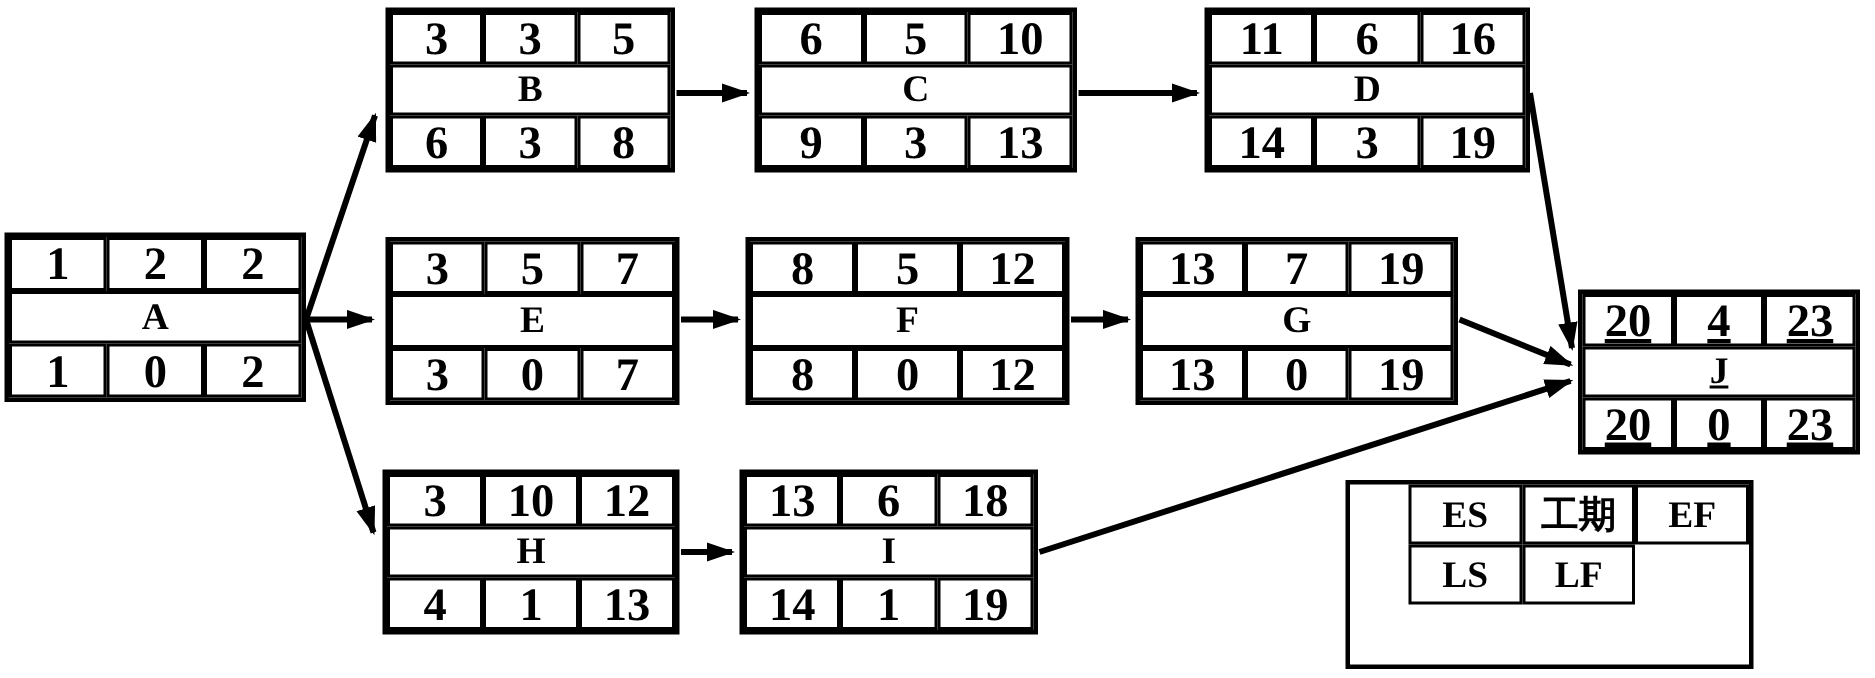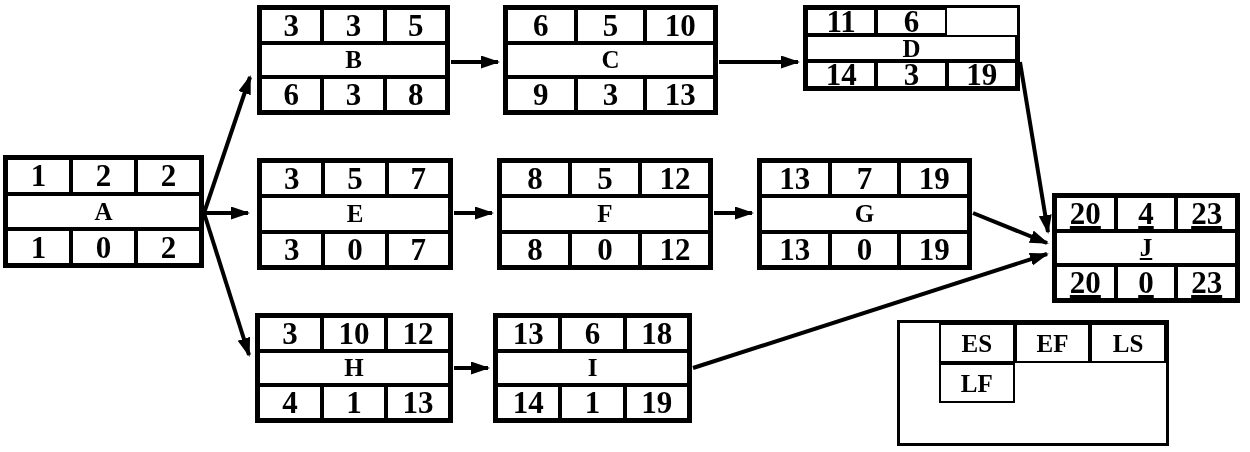--- a/index.html
+++ b/index.html
@@ -32,21 +32,21 @@
   }
   .code-cell { grid-column: 1 / -1; }
   .num  { font-size: 31px; }
   .code { font-size: 25px; }
   .legend-text { font-size: 25px; }
 
   
   .n-a { left: 3px;    top: 155px; width: 201px; height: 113px; }
   .n-b { left: 257px;  top: 5px;   width: 193px; height: 110px; }
   .n-c { left: 503px;  top: 5px;   width: 215px; height: 110px; }
-  .n-d { left: 803px;  top: 5px;   width: 217px; height: 86px; }
+  .n-d { left: 803px;  top: 5px;   width: 217px; height: 110px; }
   .n-e { left: 257px;  top: 158px; width: 196px; height: 112px; }
   .n-f { left: 497px;  top: 158px; width: 216px; height: 112px; }
   .n-g { left: 757px;  top: 158px; width: 215px; height: 112px; }
   .n-h { left: 255px;  top: 313px; width: 198px; height: 110px; }
   .n-i { left: 493px;  top: 313px; width: 199px; height: 110px; }
   .n-j { left: 1052px; top: 193px; width: 188px; height: 110px; text-decoration: underline; }
   .n-legend { left: 897px; top: 320px; width: 272px; height: 126px; padding-left: 39px; }
 
   .arrows {
     position: absolute;
@@ -106,20 +106,21 @@
     <div class="cell num">10</div>
     <div class="cell code code-cell">C</div>
     <div class="cell num">9</div>
     <div class="cell num">3</div>
     <div class="cell num">13</div>
   </div>
 
   <div class="node n-d">
     <div class="cell num">11</div>
     <div class="cell num">6</div>
+    <div class="cell num">16</div>
     <div class="cell code code-cell">D</div>
     <div class="cell num">14</div>
     <div class="cell num">3</div>
     <div class="cell num">19</div>
   </div>
 
   <div class="node n-e">
     <div class="cell num">3</div>
     <div class="cell num">5</div>
     <div class="cell num">7</div>
@@ -174,18 +175,19 @@
     <div class="cell num">4</div>
     <div class="cell num">23</div>
     <div class="cell code code-cell">J</div>
     <div class="cell num">20</div>
     <div class="cell num">0</div>
     <div class="cell num">23</div>
   </div>
 
   <div class="node n-legend">
     <div class="cell legend-text">ES</div>
+    <div class="cell legend-text">工期</div>
     <div class="cell legend-text">EF</div>
     <div class="cell legend-text">LS</div>
     <div class="cell legend-text">LF</div>
   </div>
 
 </div>
 
 </body></html>

